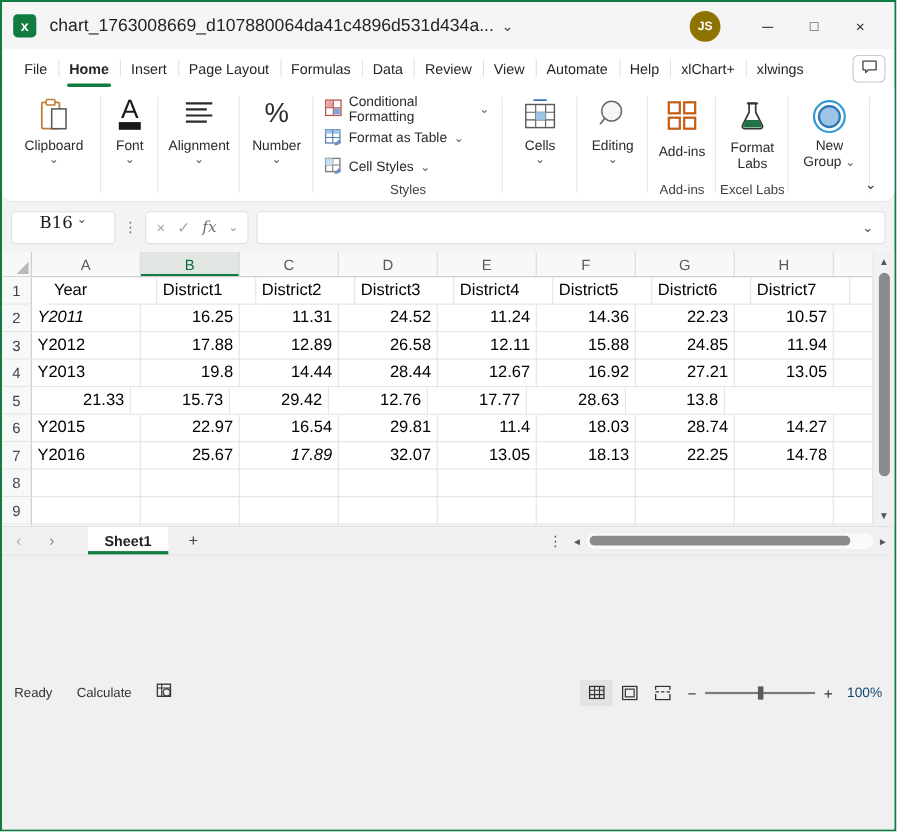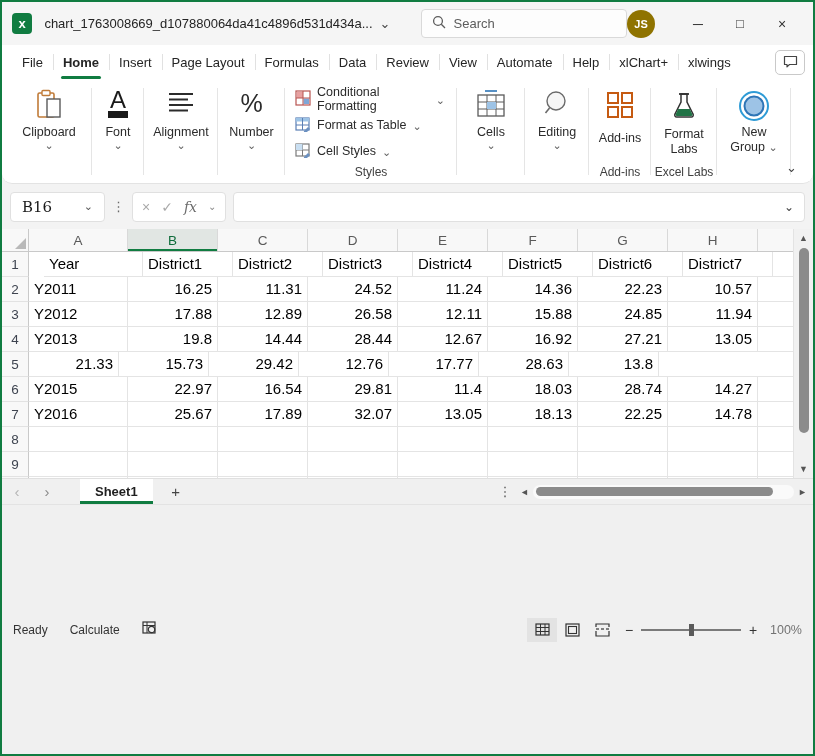--- a/index.html
+++ b/index.html
@@ -4,21 +4,21 @@
 <style>
   * { box-sizing: border-box; margin: 0; padding: 0; }
   html,body { width:815px; height:756px; }
   body { font-family:"Liberation Sans", sans-serif; background:#fff; overflow:hidden; }
 
   .window { width:815px; height:756px; border:2px solid #107C41; display:flex; flex-direction:column; background:#fff; }
 
   
   .titlebar { height:43px; flex:0 0 43px; background:#f5f5f5; display:flex; align-items:center; padding:0 10px; }
   .app-icon { width:21px; height:21px; background:#107C41; border-radius:4px; color:#fff; font-weight:bold; font-size:13px; display:flex; align-items:center; justify-content:center; margin-right:12px; }
-  .doc-title { font-size:13px; color:#242424; white-space:nowrap; }
+  .doc-title { font-size:16px; color:#242424; white-space:nowrap; }
   .title-chevron { font-size:13px; color:#444; margin-left:7px; }
   .search-box { width:212px; height:29px; background:#fdfdfd; border:1px solid #d9d9d9; border-radius:4px; display:flex; align-items:center; padding:0 10px; margin-left:30px; color:#5c5c5c; font-size:13px; gap:8px; }
   .tb-right { margin-left:auto; display:flex; align-items:center; }
   .avatar { width:28px; height:28px; border-radius:50%; background:#8f7300; color:#fff; font-size:11px; font-weight:bold; display:flex; align-items:center; justify-content:center; margin-right:22px; }
   .winbtn { width:42px; height:34px; display:flex; align-items:center; justify-content:center; font-size:14px; color:#333; }
   .winbtn.max { font-size:13px; }
 
   
   .tabrow { height:35px; flex:0 0 35px; background:#fff; display:flex; align-items:stretch; padding:0 4px 0 10px; }
   .tabs { display:flex; align-items:stretch; }
@@ -40,21 +40,21 @@
   .gname { position:absolute; bottom:4px; left:0; right:0; text-align:center; font-size:12px; color:#3f3f3f; }
   .font-iconA { font-size:24px; line-height:22px; color:#1a1a1a; font-weight:400; border-bottom:7px solid #1a1a1a; padding:0 2px; }
   .pct-icon { font-size:25px; color:#2b2b2b; line-height:28px; }
   .styles-group { align-items:flex-start; padding:6px 12px 0 10px; }
   .styles-row { display:flex; align-items:center; gap:6px; height:26px; font-size:12.5px; color:#2b2b2b; }
   .two-line { text-align:center; font-size:12.5px; color:#2b2b2b; line-height:15px; margin-top:2px; }
   .ribbon-collapse { position:absolute; right:16px; bottom:8px; font-size:13px; color:#444; }
 
   
   .formula-row { height:45px; flex:0 0 45px; background:#f3f3f3; display:flex; align-items:center; padding:7px 8px 7px 8px; gap:7px; }
-  .name-box { width:95px; height:30px; background:#fff; border:1px solid #e0e0e0; border-radius:4px; display:flex; align-items:center; padding:0 11px; }
+  .name-box { width:95px; height:30px; background:#fff; border:1px solid #e0e0e0; border-radius:4px; display:flex; padding:0 25px; }
   .name-box .val { font-family:"DejaVu Serif", serif; font-size:15px; color:#1a1a1a; }
   .name-box .chev { margin-left:auto; font-size:11px; color:#555; }
   .fx-dots { color:#6a6a6a; font-size:13px; }
   .fx-box { height:30px; background:#fff; border:1px solid #e0e0e0; border-radius:4px; display:flex; align-items:center; padding:0 9px; gap:11px; }
   .fx-x, .fx-check { font-size:14px; color:#a9a9a9; }
   .fx-fx { font-style:italic; font-family:"DejaVu Serif", serif; font-size:14px; color:#6d6d6d; }
   .fx-chev { font-size:10px; color:#8a8a8a; }
   .formula-input { flex:1; height:30px; background:#fff; border:1px solid #e0e0e0; border-radius:4px; display:flex; align-items:center; justify-content:flex-end; padding:0 10px; }
   .formula-input .chev { font-size:12px; color:#444; }
 
@@ -95,40 +95,31 @@
   
   .statusbar { height:26px; flex:1; background:#f0f0f0; border-top:1px solid #e3e3e3; display:flex; align-items:center; font-size:12px; color:#333; }
   .sb-item { padding:0 11px; display:flex; align-items:center; gap:5px; }
   .sb-right { margin-left:auto; display:flex; align-items:center; }
   .view-btn { width:30px; height:24px; display:flex; align-items:center; justify-content:center; }
   .view-btn.active { background:#e3e3e3; }
   .zoom-out, .zoom-in { width:24px; text-align:center; font-size:14px; color:#333; }
   .zoom-slider { width:100px; height:14px; position:relative; display:flex; align-items:center; }
   .zs-line { width:100%; height:2px; background:#7a7a7a; }
   .zs-handle { position:absolute; left:48%; top:1px; width:5px; height:12px; background:#5a5a5a; }
-  .zoom-label { width:48px; text-align:center; font-size:12.5px; color:#737373; padding-right:6px; }
+  .zoom-label { width:48px; text-align:center; font-size:12.5px; color:#0c4a6e; padding-right:6px; }
 </style>
 </head>
 <body>
 
 <div class="window">
 
   <div class="titlebar">
     <div class="app-icon">x</div>
     <div class="doc-title">chart_1763008669_d107880064da41c4896d531d434a...</div>
     <div class="title-chevron">⌄</div>
-    <div class="search-box">
-      <span>
-        <svg width="14" height="14" viewBox="0 0 14 14">
-            <circle cx="6" cy="6" r="4.4" fill="none" stroke="#5c5c5c" stroke-width="1.3"></circle>
-            <line x1="9.3" y1="9.3" x2="13" y2="13" stroke="#5c5c5c" stroke-width="1.3"></line>
-          </svg>
-      </span>
-      <span>Search</span>
-    </div>
     <div class="tb-right">
       <div class="avatar">JS</div>
       <div class="winbtn">─</div>
       <div class="winbtn max">□</div>
       <div class="winbtn">×</div>
     </div>
   </div>
 
   <div class="tabrow">
     <div class="tabs">
@@ -363,21 +354,21 @@
             <div class="cell txt" style="width: 90px;">District2</div>
             <div class="cell txt" style="width: 90px;">District3</div>
             <div class="cell txt" style="width: 90px;">District4</div>
             <div class="cell txt" style="width: 90px;">District5</div>
             <div class="cell txt" style="width: 90px;">District6</div>
             <div class="cell txt" style="width: 90px;">District7</div>
             <div class="cell fill"></div>
           </div>
           <div class="grow">
             <div class="row-num">2</div>
-            <div class="cell txt" style="width: 99px;">Y2011</div>
+            <div class="cell txt" style="width: 99px; font-style: italic;">Y2011</div>
             <div class="cell num" style="width: 90px;">16.25</div>
             <div class="cell num" style="width: 90px;">11.31</div>
             <div class="cell num" style="width: 90px;">24.52</div>
             <div class="cell num" style="width: 90px;">11.24</div>
             <div class="cell num" style="width: 90px;">14.36</div>
             <div class="cell num" style="width: 90px;">22.23</div>
             <div class="cell num" style="width: 90px;">10.57</div>
             <div class="cell fill"></div>
           </div>
           <div class="grow">
@@ -424,21 +415,21 @@
             <div class="cell num" style="width: 90px;">11.4</div>
             <div class="cell num" style="width: 90px;">18.03</div>
             <div class="cell num" style="width: 90px;">28.74</div>
             <div class="cell num" style="width: 90px;">14.27</div>
             <div class="cell fill"></div>
           </div>
           <div class="grow">
             <div class="row-num">7</div>
             <div class="cell txt" style="width: 99px;">Y2016</div>
             <div class="cell num" style="width: 90px;">25.67</div>
-            <div class="cell num" style="width: 90px;">17.89</div>
+            <div class="cell num" style="width: 90px; font-style: italic;">17.89</div>
             <div class="cell num" style="width: 90px;">32.07</div>
             <div class="cell num" style="width: 90px;">13.05</div>
             <div class="cell num" style="width: 90px;">18.13</div>
             <div class="cell num" style="width: 90px;">22.25</div>
             <div class="cell num" style="width: 90px;">14.78</div>
             <div class="cell fill"></div>
           </div>
           <div class="grow">
             <div class="row-num">8</div>
             <div class="cell txt" style="width: 99px;"></div>

